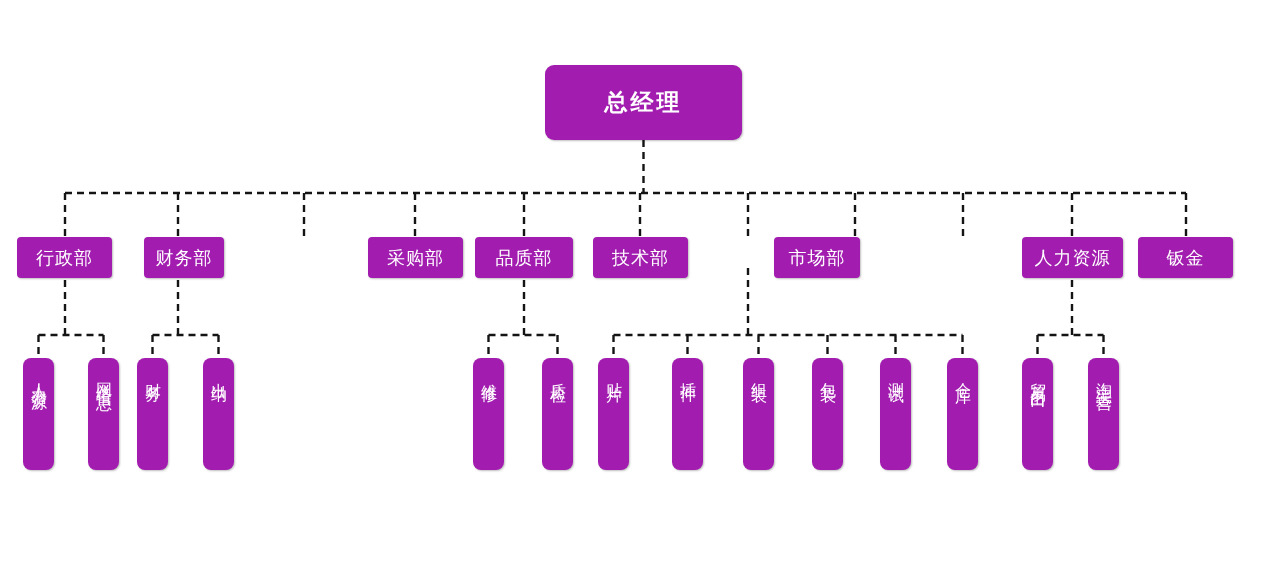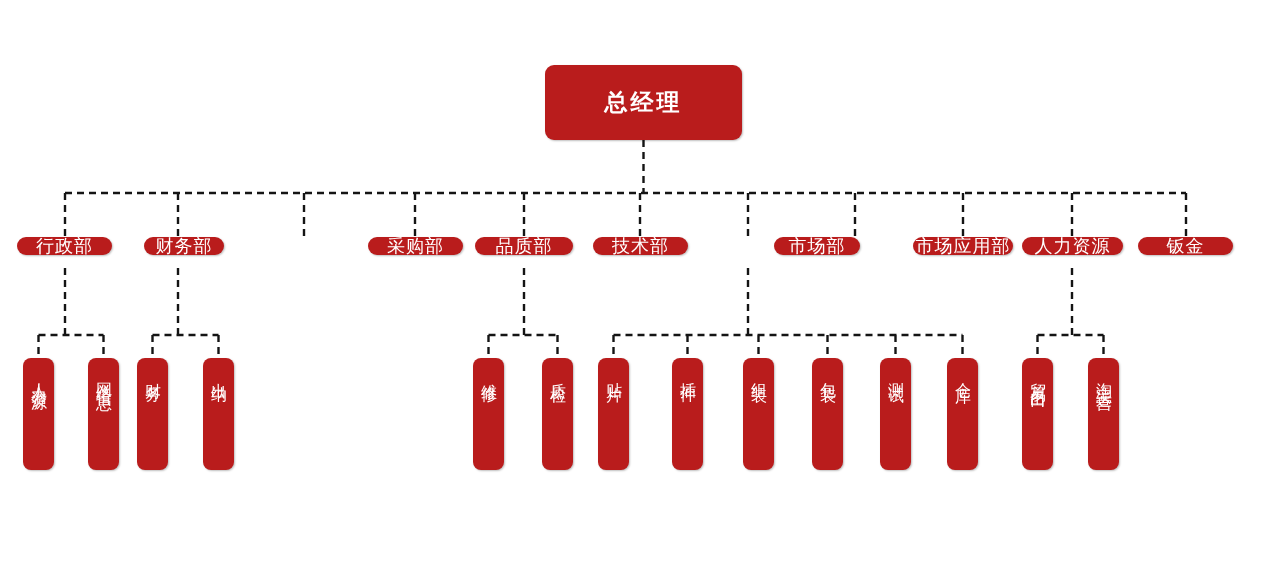--- a/index.html
+++ b/index.html
@@ -6,36 +6,36 @@
   .canvas{
     position:relative;
     width:1268px;height:565px;
     background:#ffffff;
     font-family:"Liberation Sans", sans-serif;
     overflow:hidden;
   }
   .connectors{position:absolute;left:0;top:0;}
   .node{
     position:absolute;
-    background:#b91c1c;
+    background:#a21caf;
     color:#ffffff;
     box-sizing:border-box;
     display:flex;
     align-items:center;
     justify-content:center;
     box-shadow:1px 1px 2px rgba(0,0,0,0.25);
   }
   .root{
     left:545px;top:65px;width:197px;height:75px;
     border-radius:9px;
     font-size:23px;font-weight:bold;letter-spacing:3px;
   }
   .dept{
-    top:237px;height:18px;
-    border-radius:12px;
+    top:237px;height:41px;
+    border-radius:4px;
     font-size:18px;letter-spacing:1px;
   }
   .unit{
     top:358px;width:31px;height:112px;
     border-radius:8px;
     writing-mode:vertical-rl;
     text-orientation:upright;
     justify-content:flex-start;
     padding-top:12px;
     font-size:16px;letter-spacing:4px;
@@ -58,21 +58,20 @@
   </svg>
 
   <div class="node root">总经理</div>
 
   <div class="node dept" style="left:17px;width:95px">行政部</div>
   <div class="node dept" style="left:144px;width:80px">财务部</div>
   <div class="node dept" style="left:368px;width:95px">采购部</div>
   <div class="node dept" style="left:593px;width:95px">技术部</div>
   <div class="node dept" style="left:475px;width:98px">品质部</div>
   <div class="node dept" style="left:774px;width:86px">市场部</div>
-  <div class="node dept" style="left:913px;width:100px">市场应用部</div>
   <div class="node dept" style="left:1022px;width:101px">人力资源</div>
   <div class="node dept" style="left:1138px;width:95px">钣金</div>
 
   <div class="node unit" style="left:23px">人力资源</div>
   <div class="node unit" style="left:88px">网络信息</div>
   <div class="node unit" style="left:137px">财务</div>
   <div class="node unit" style="left:203px">出纳</div>
   <div class="node unit" style="left:473px">维修</div>
   <div class="node unit" style="left:542px">质检</div>
   <div class="node unit" style="left:598px">贴片</div>

